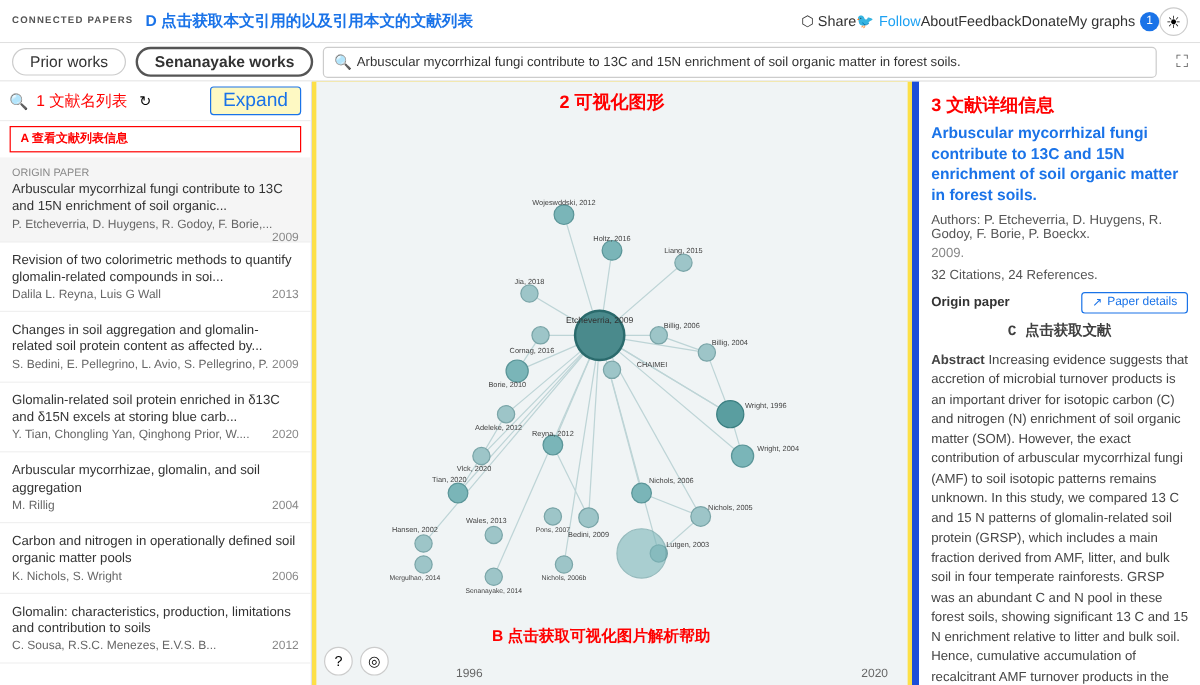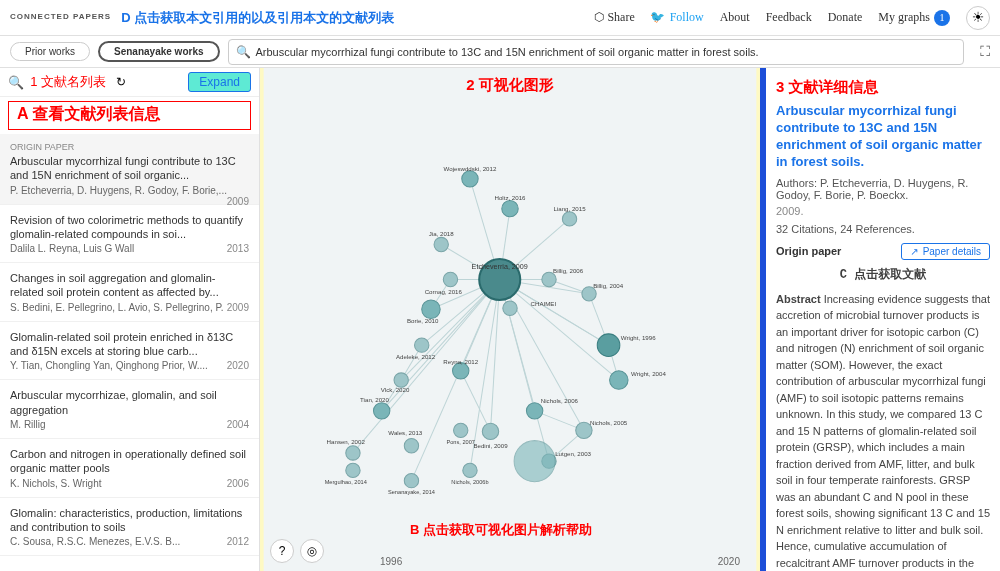--- a/index.html
+++ b/index.html
@@ -28,23 +28,21 @@
       font-size: 13px;
       font-weight: bold;
       flex: 1;
       white-space: nowrap;
       overflow: hidden;
       text-overflow: ellipsis;
     }
     .header-nav {
       display: flex;
       align-items: center;
-      gap: 16px;
       margin-left: auto;
-      font-family: Liberation Serif, serif;
     }
     .header-nav-item {
       font-size: 12px;
       color: #333;
       cursor: pointer;
       white-space: nowrap;
     }
     .header-nav-item.follow {
       color: #1da1f2;
       display: flex;
@@ -91,21 +89,21 @@
       height: 32px;
       background: #fff;
       border-bottom: 1px solid #e0e0e0;
       gap: 8px;
     }
     .tab-button {
       padding: 3px 14px;
       border-radius: 16px;
       border: 1px solid #ccc;
       background: #fff;
-      font-size: 10px;
+      font-size: 13px;
       cursor: pointer;
       color: #333;
     }
     .tab-button.active {
       background: #fff;
       border: 2px solid #555;
       font-weight: bold;
     }
     .search-bar {
       flex: 1;
@@ -156,25 +154,25 @@
       gap: 6px;
     }
     .annotation-label {
       font-size: 13px;
       font-weight: normal;
       color: red;
     }
     .expand-btn {
       margin-left: auto;
       padding: 2px 10px;
-      background: #5eead4;
+      background: #fef9c3;
       border: 1px solid #1a73e8;
       color: #1a73e8;
       border-radius: 3px;
-      font-size: 12px;
+      font-size: 16px;
       cursor: pointer;
     }
     .paper-list {
       overflow-y: auto;
       flex: 1;
     }
     .paper-item {
       padding: 8px 10px;
       border-bottom: 1px solid #f0f0f0;
       cursor: pointer;
@@ -204,21 +202,21 @@
     .paper-year {
       font-size: 10px;
       color: #888;
       float: right;
     }
 
     
     .center-panel {
       flex: 1;
       position: relative;
-      background: #fef9c3;
+      background: #fde047;
       overflow: hidden;
     }
     .graph-bottom-controls {
       position: absolute;
       bottom: 8px;
       left: 10px;
       display: flex;
       gap: 6px;
       z-index: 10;
     }
@@ -382,21 +380,21 @@
 
 <div class="main-layout">
 
   <div class="left-panel">
     <div class="left-panel-header">
       <span style="font-size:13px;">🔍</span>
       <span class="annotation-label">1 文献名列表</span>
       <span style="font-size:12px;margin-left:4px;">↻</span>
       <button class="expand-btn">Expand</button>
     </div>
-    <div class="ann-box-label" style="position:relative;padding:2px 8px 4px 8px;color:red;font-size:16px;font-weight:bold;border:1px solid red;margin:4px 8px;">A 查看文献列表信息</div>
+    <div class="ann-box-label" style="position:relative;padding:2px 8px 4px 8px;color:red;font-size:10px;font-weight:bold;border:1px solid red;margin:4px 8px;">A 查看文献列表信息</div>
     <div class="paper-list">
 
       <div class="paper-item origin selected">
         <div class="paper-origin-label">Origin paper</div>
         <div class="paper-title">Arbuscular mycorrhizal fungi contribute to 13C and 15N enrichment of soil organic...</div>
         <div class="paper-authors">
           <span>P. Etcheverria, D. Huygens, R. Godoy, F. Borie,...</span>
           <span class="paper-year">2009</span>
         </div>
       </div>

